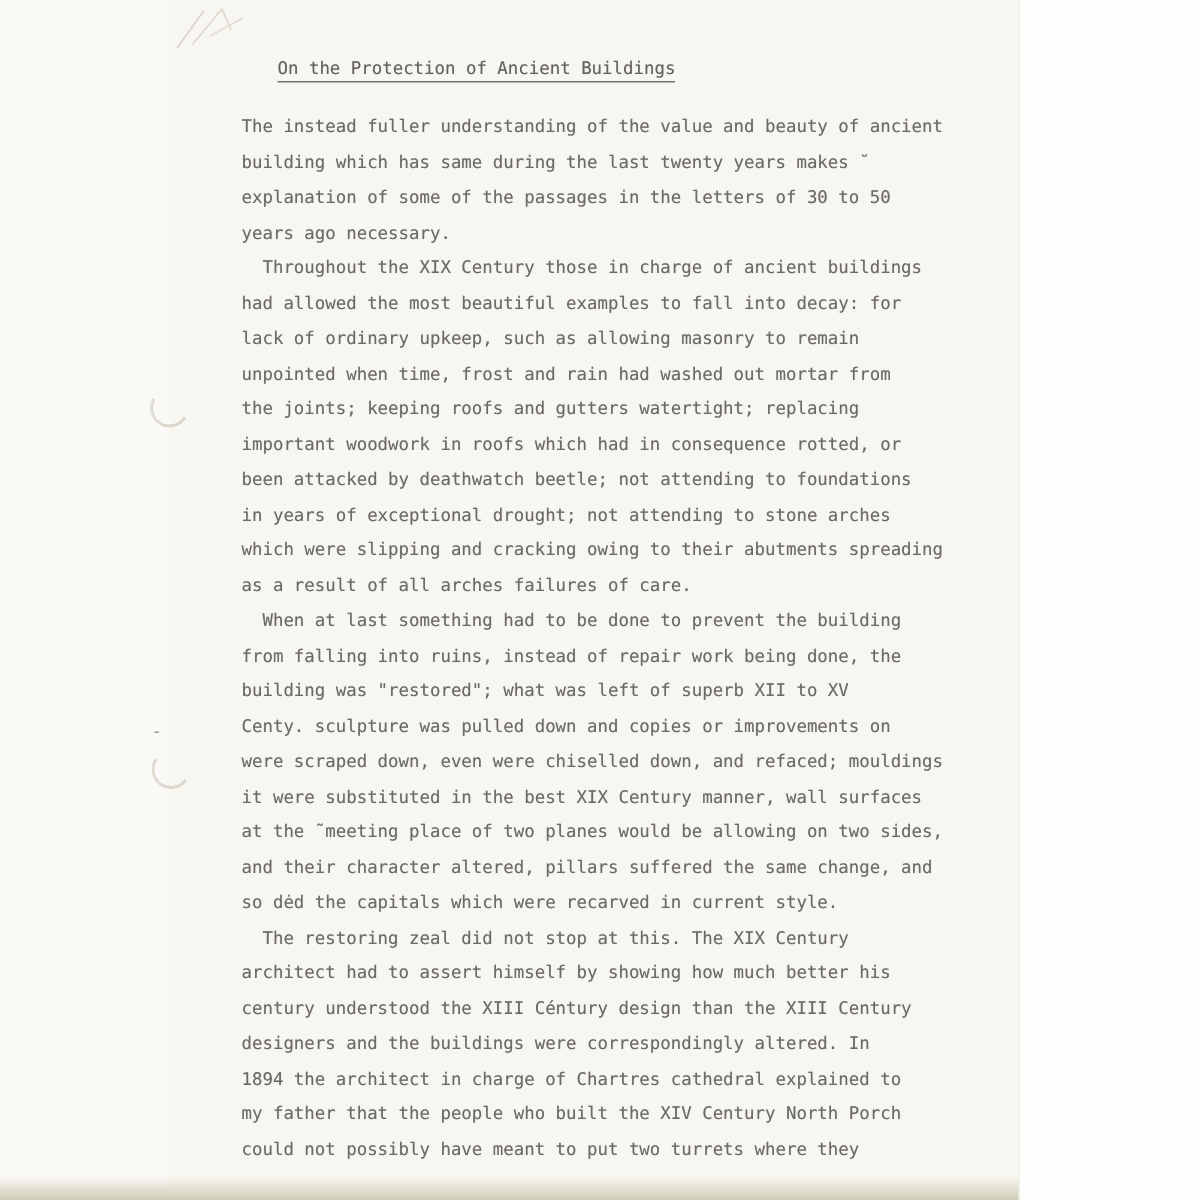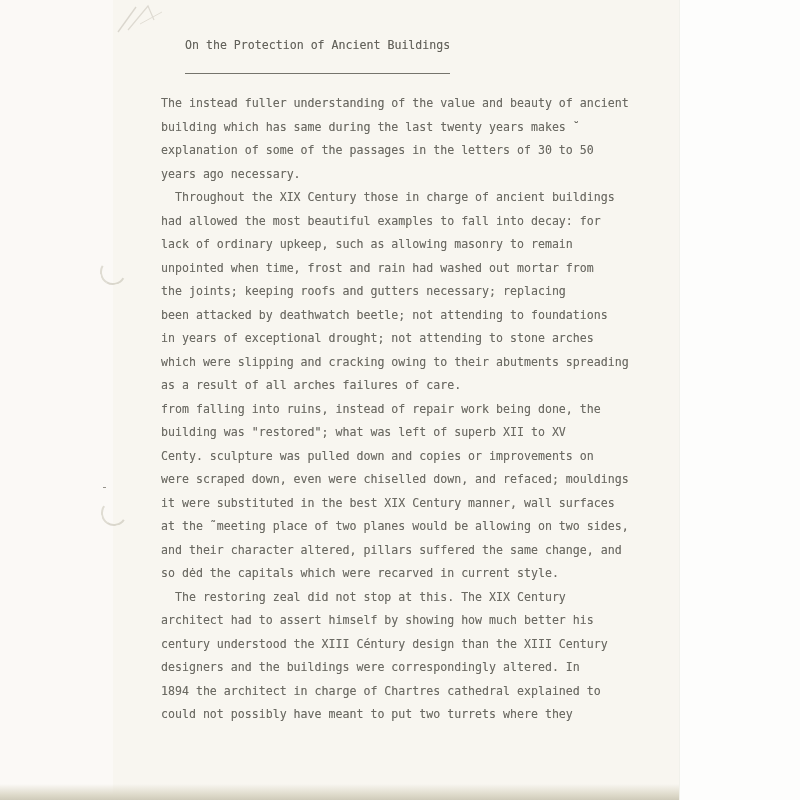--- a/index.html
+++ b/index.html
@@ -46,21 +46,21 @@
     text-shadow: 0 0 0.5px rgba(80,78,70,0.35);
   }
   .doc-title {
     display: inline-block;
     margin: 0 0 18px 24px;
     font-size: 11.6px;
     font-weight: normal;
     white-space: pre;
     color: #63625b;
     border-bottom: 1px solid #75746c;
-    padding-bottom: 21px;
+    padding-bottom: 2px;
   }
   .doc-body { }
   .line {
     white-space: pre;
     height: 23.5px;
     line-height: 23.5px;
   }
   .hole-punch {
     position: absolute;
     width: 22px;
@@ -115,40 +115,43 @@
           <div class="line">The instead fuller understanding of the value and beauty of ancient</div>
           <div class="line">building which has same during the last twenty years makes ˘</div>
           <div class="line">explanation of some of the passages in the letters of 30 to 50</div>
           <div class="line">years ago necessary.</div>
         </div>
         <div>
           <div class="line">  Throughout the XIX Century those in charge of ancient buildings</div>
           <div class="line">had allowed the most beautiful examples to fall into decay: for</div>
           <div class="line">lack of ordinary upkeep, such as allowing masonry to remain</div>
           <div class="line">unpointed when time, frost and rain had washed out mortar from</div>
-          <div class="line">the joints; keeping roofs and gutters necessary; replacing</div>
+          <div class="line">the joints; keeping roofs and gutters watertight; replacing</div>
+          <div class="line">important woodwork in roofs which had in consequence rotted, or</div>
           <div class="line">been attacked by deathwatch beetle; not attending to foundations</div>
           <div class="line">in years of exceptional drought; not attending to stone arches</div>
           <div class="line">which were slipping and cracking owing to their abutments spreading</div>
           <div class="line">as a result of all arches failures of care.</div>
         </div>
         <div>
+          <div class="line">  When at last something had to be done to prevent the building</div>
           <div class="line">from falling into ruins, instead of repair work being done, the</div>
           <div class="line">building was "restored"; what was left of superb XII to XV</div>
           <div class="line">Centy. sculpture was pulled down and copies or improvements on</div>
           <div class="line">were scraped down, even were chiselled down, and refaced; mouldings</div>
           <div class="line">it were substituted in the best XIX Century manner, wall surfaces</div>
           <div class="line">at the ˜meeting place of two planes would be allowing on two sides,</div>
           <div class="line">and their character altered, pillars suffered the same change, and</div>
           <div class="line">so dėd the capitals which were recarved in current style.</div>
         </div>
         <div>
           <div class="line">  The restoring zeal did not stop at this. The XIX Century</div>
           <div class="line">architect had to assert himself by showing how much better his</div>
           <div class="line">century understood the XIII Céntury design than the XIII Century</div>
           <div class="line">designers and the buildings were correspondingly altered. In</div>
           <div class="line">1894 the architect in charge of Chartres cathedral explained to</div>
+          <div class="line">my father that the people who built the XIV Century North Porch</div>
           <div class="line">could not possibly have meant to put two turrets where they</div>
         </div>
       </div>
   </div>
 
 </div>
 
 </body></html>

